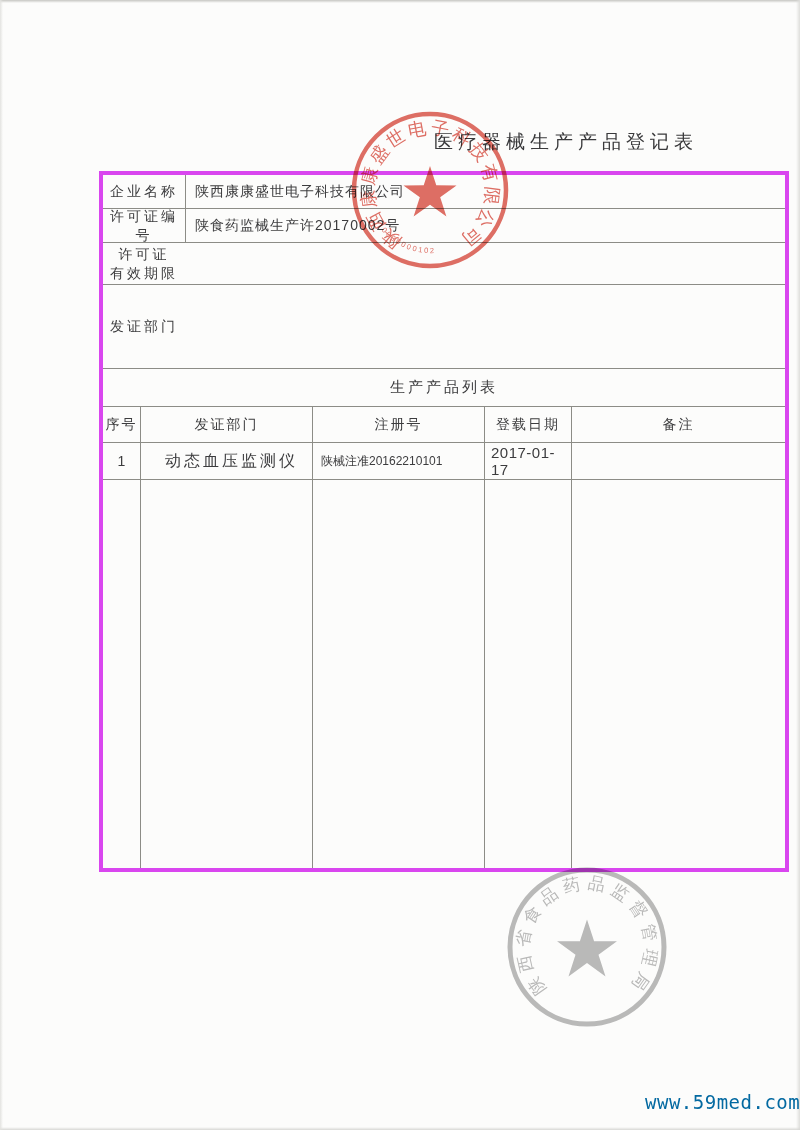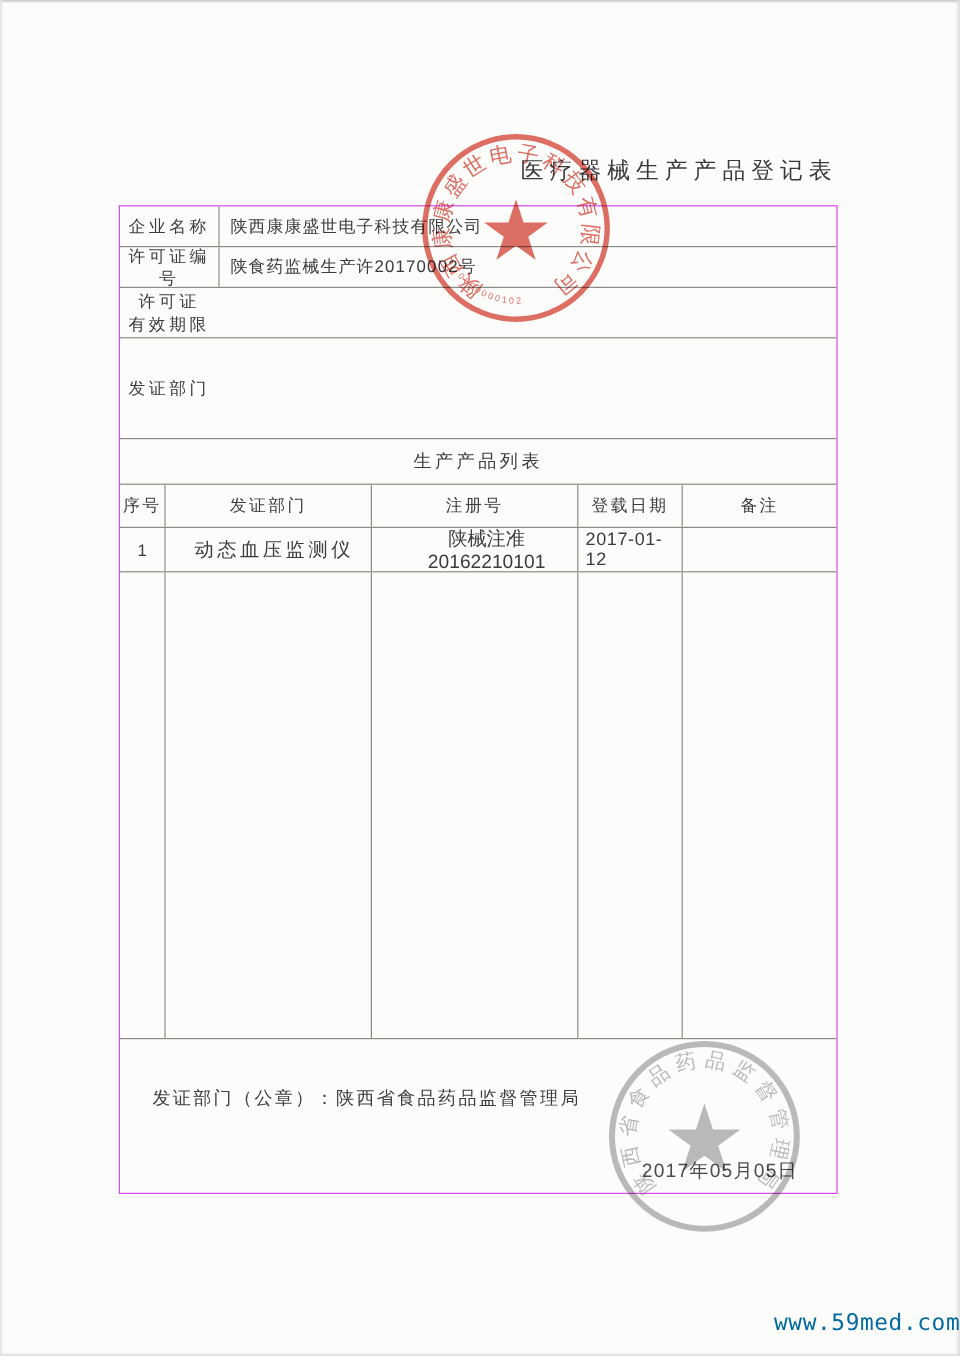--- a/index.html
+++ b/index.html
@@ -17,44 +17,44 @@
   .edge-bottom{position:absolute;left:0;right:0;bottom:0;height:3px;background:linear-gradient(to top,#d8d8d5,rgba(255,255,255,0));}
   .edge-left{position:absolute;top:0;left:0;bottom:0;width:3px;background:linear-gradient(to right,#e3e3e0,rgba(255,255,255,0));}
 
   .page-title{
     position:absolute;left:99px;top:129px;width:599px;
     text-align:right;font-size:19px;letter-spacing:5px;
     padding-left:36px;box-sizing:border-box;color:#39393b;
   }
 
   .form{
-    position:absolute;left:99px;top:171px;width:599px;
-    border:1px solid #d946ef;box-sizing:border-box;
+    position:absolute;left:99px;top:171px;width:690px;
+    border:4px solid #d946ef;box-sizing:border-box;
     font-size:14px;
   }
   .row{display:flex;border-top:1px solid #8c8c86;box-sizing:border-box;}
   .row.first{border-top:none;}
   .cell{border-left:1px solid #8c8c86;display:flex;align-items:center;box-sizing:border-box;overflow:hidden;}
   .cell.nol{border-left:none;}
   .label-cell{width:82px;flex:0 0 82px;justify-content:center;text-align:center;letter-spacing:3px;flex-direction:column;line-height:1.35;}
   .value-cell{flex:1;padding-left:9px;letter-spacing:1px;}
   .top-align{align-items:flex-start;padding-top:9px;}
   .h33{height:33px;} .h34{height:34px;} .h42{height:42px;} .h84{height:84px;}
   .h38{height:38px;} .h36{height:36px;} .h37{height:37px;} .h389{height:389px;} .h129{height:129px;}
 
   .section-cell{flex:1;justify-content:center;letter-spacing:3px;font-size:15px;}
 
   .c-seq{width:37px;flex:0 0 37px;justify-content:center;}
   .c-name{width:172px;flex:0 0 172px;}
-  .c-reg{width:172px;flex:0 0 172px;text-align:center;}
+  .c-reg{width:172px;flex:0 0 172px;}
   .c-date{width:87px;flex:0 0 87px;}
   .c-remark{flex:1;}
   .hdr .cell{justify-content:center;letter-spacing:2px;font-size:14px;padding-left:0;}
   .prod-name{padding-left:24px;letter-spacing:3px;font-size:16px;}
-  .prod-reg{padding-left:20px;font-size:16px;letter-spacing:0;}
+  .prod-reg{padding-left:8px;font-size:12px;letter-spacing:0;}
   .prod-date{padding-left:6px;font-size:15px;letter-spacing:0.5px;}
 
   .footer-row{position:relative;display:block;}
   .issuer-line{position:absolute;left:27px;top:40px;font-size:15px;letter-spacing:2px;color:#3c3c3e;}
   .issue-date{position:absolute;right:32px;top:100px;font-size:16px;letter-spacing:1px;color:#4b4b4d;}
 
   .stamp{position:absolute;mix-blend-mode:multiply;pointer-events:none;}
   .stamp-top{left:340px;top:100px;opacity:0.82;}
   .stamp-bottom{left:492px;top:852px;opacity:0.78;}
 
@@ -106,36 +106,32 @@
     <div class="cell c-name">发证部门</div>
     <div class="cell c-reg">注册号</div>
     <div class="cell c-date">登载日期</div>
     <div class="cell c-remark">备注</div>
   </div>
 
   <div class="row h37">
     <div class="cell nol c-seq">1</div>
     <div class="cell c-name prod-name">动态血压监测仪</div>
     <div class="cell c-reg prod-reg">陕械注准20162210101</div>
-    <div class="cell c-date prod-date">2017-01-12</div>
+    <div class="cell c-date prod-date">2017-01-17</div>
     <div class="cell c-remark"></div>
   </div>
 
   <div class="row h389">
     <div class="cell nol c-seq"></div>
     <div class="cell c-name"></div>
     <div class="cell c-reg"></div>
     <div class="cell c-date"></div>
     <div class="cell c-remark"></div>
   </div>
 
-  <div class="row h129 footer-row">
-    <div class="issuer-line">发证部门（公章）：陕西省食品药品监督管理局</div>
-    <div class="issue-date">2017年05月05日</div>
-  </div>
 
 </div>
 
 <svg class="stamp stamp-top" width="180" height="180" viewBox="0 0 180 180">
   <defs>
     <path id="arcTopText" d="M 57.9 135.9 A 56 56 0 1 1 122.1 135.9" fill="none"></path>
     <path id="arcTopCode" d="M 35.4 121.5 A 63 63 0 0 0 144.6 121.5" fill="none"></path>
   </defs>
   <circle cx="90" cy="90" r="76" fill="none" stroke-width="4.5" stroke="#d94f43"></circle>
   <text font-size="18" letter-spacing="3" fill="#d94f43">

